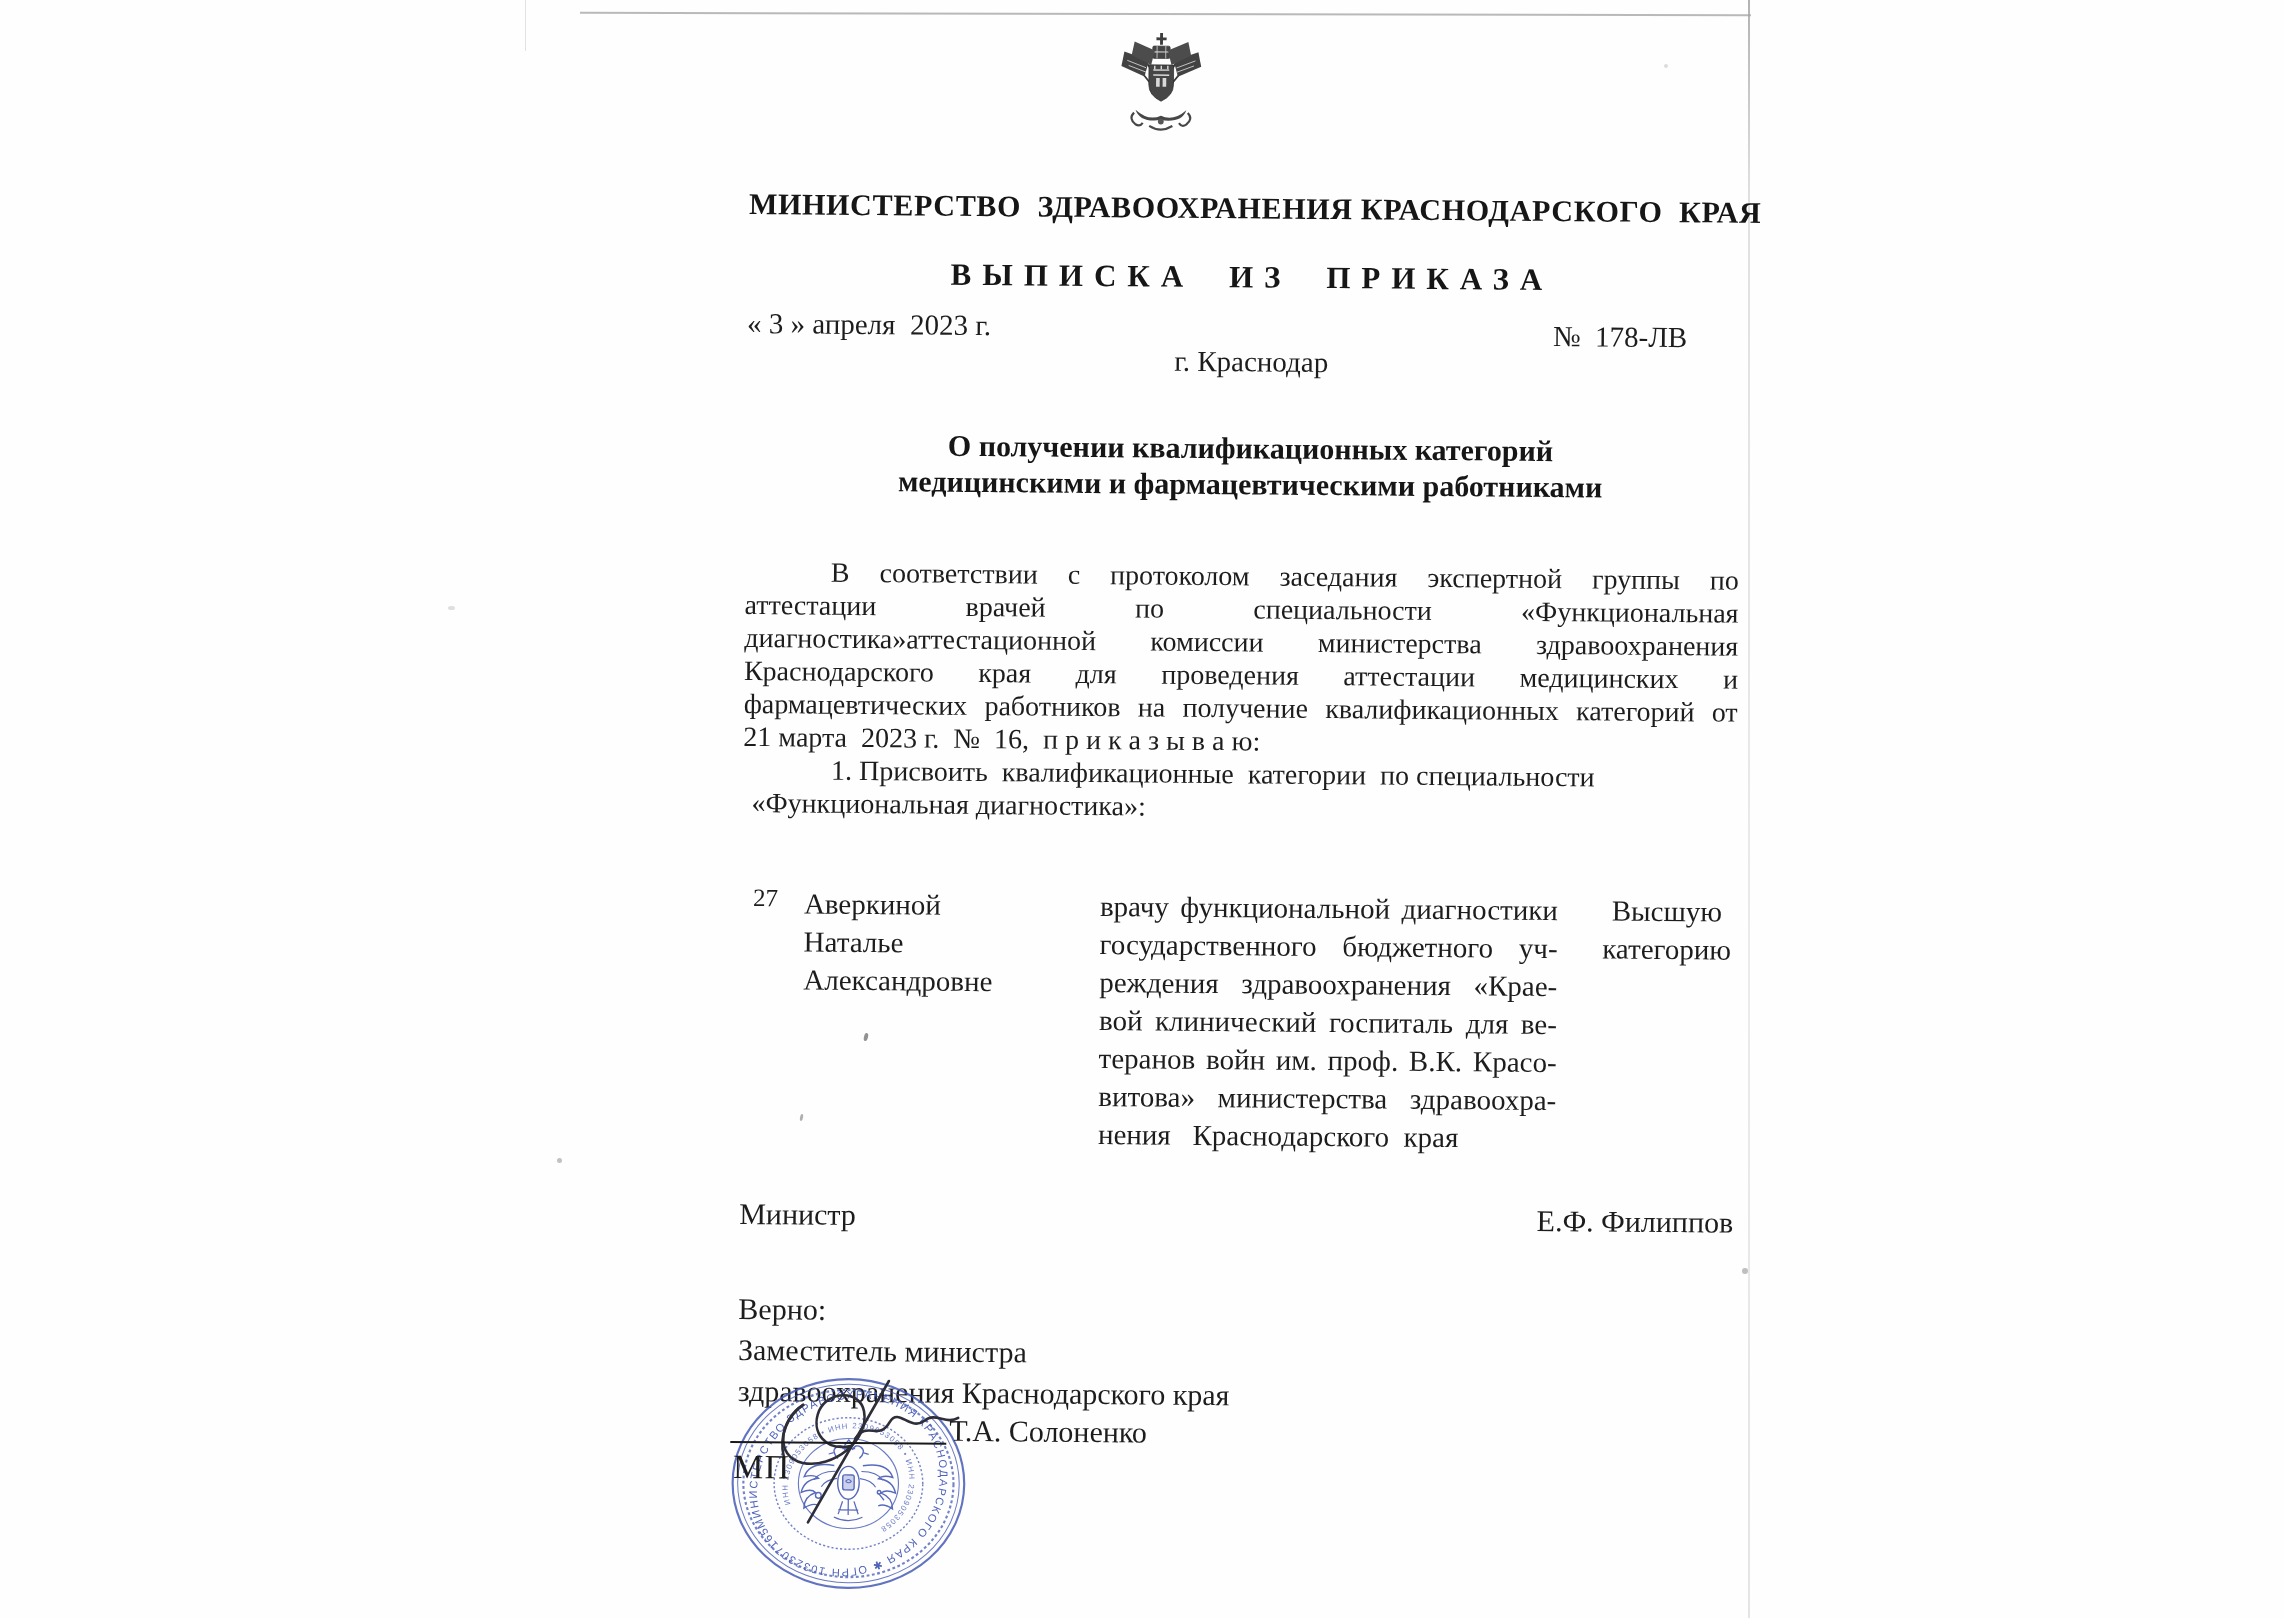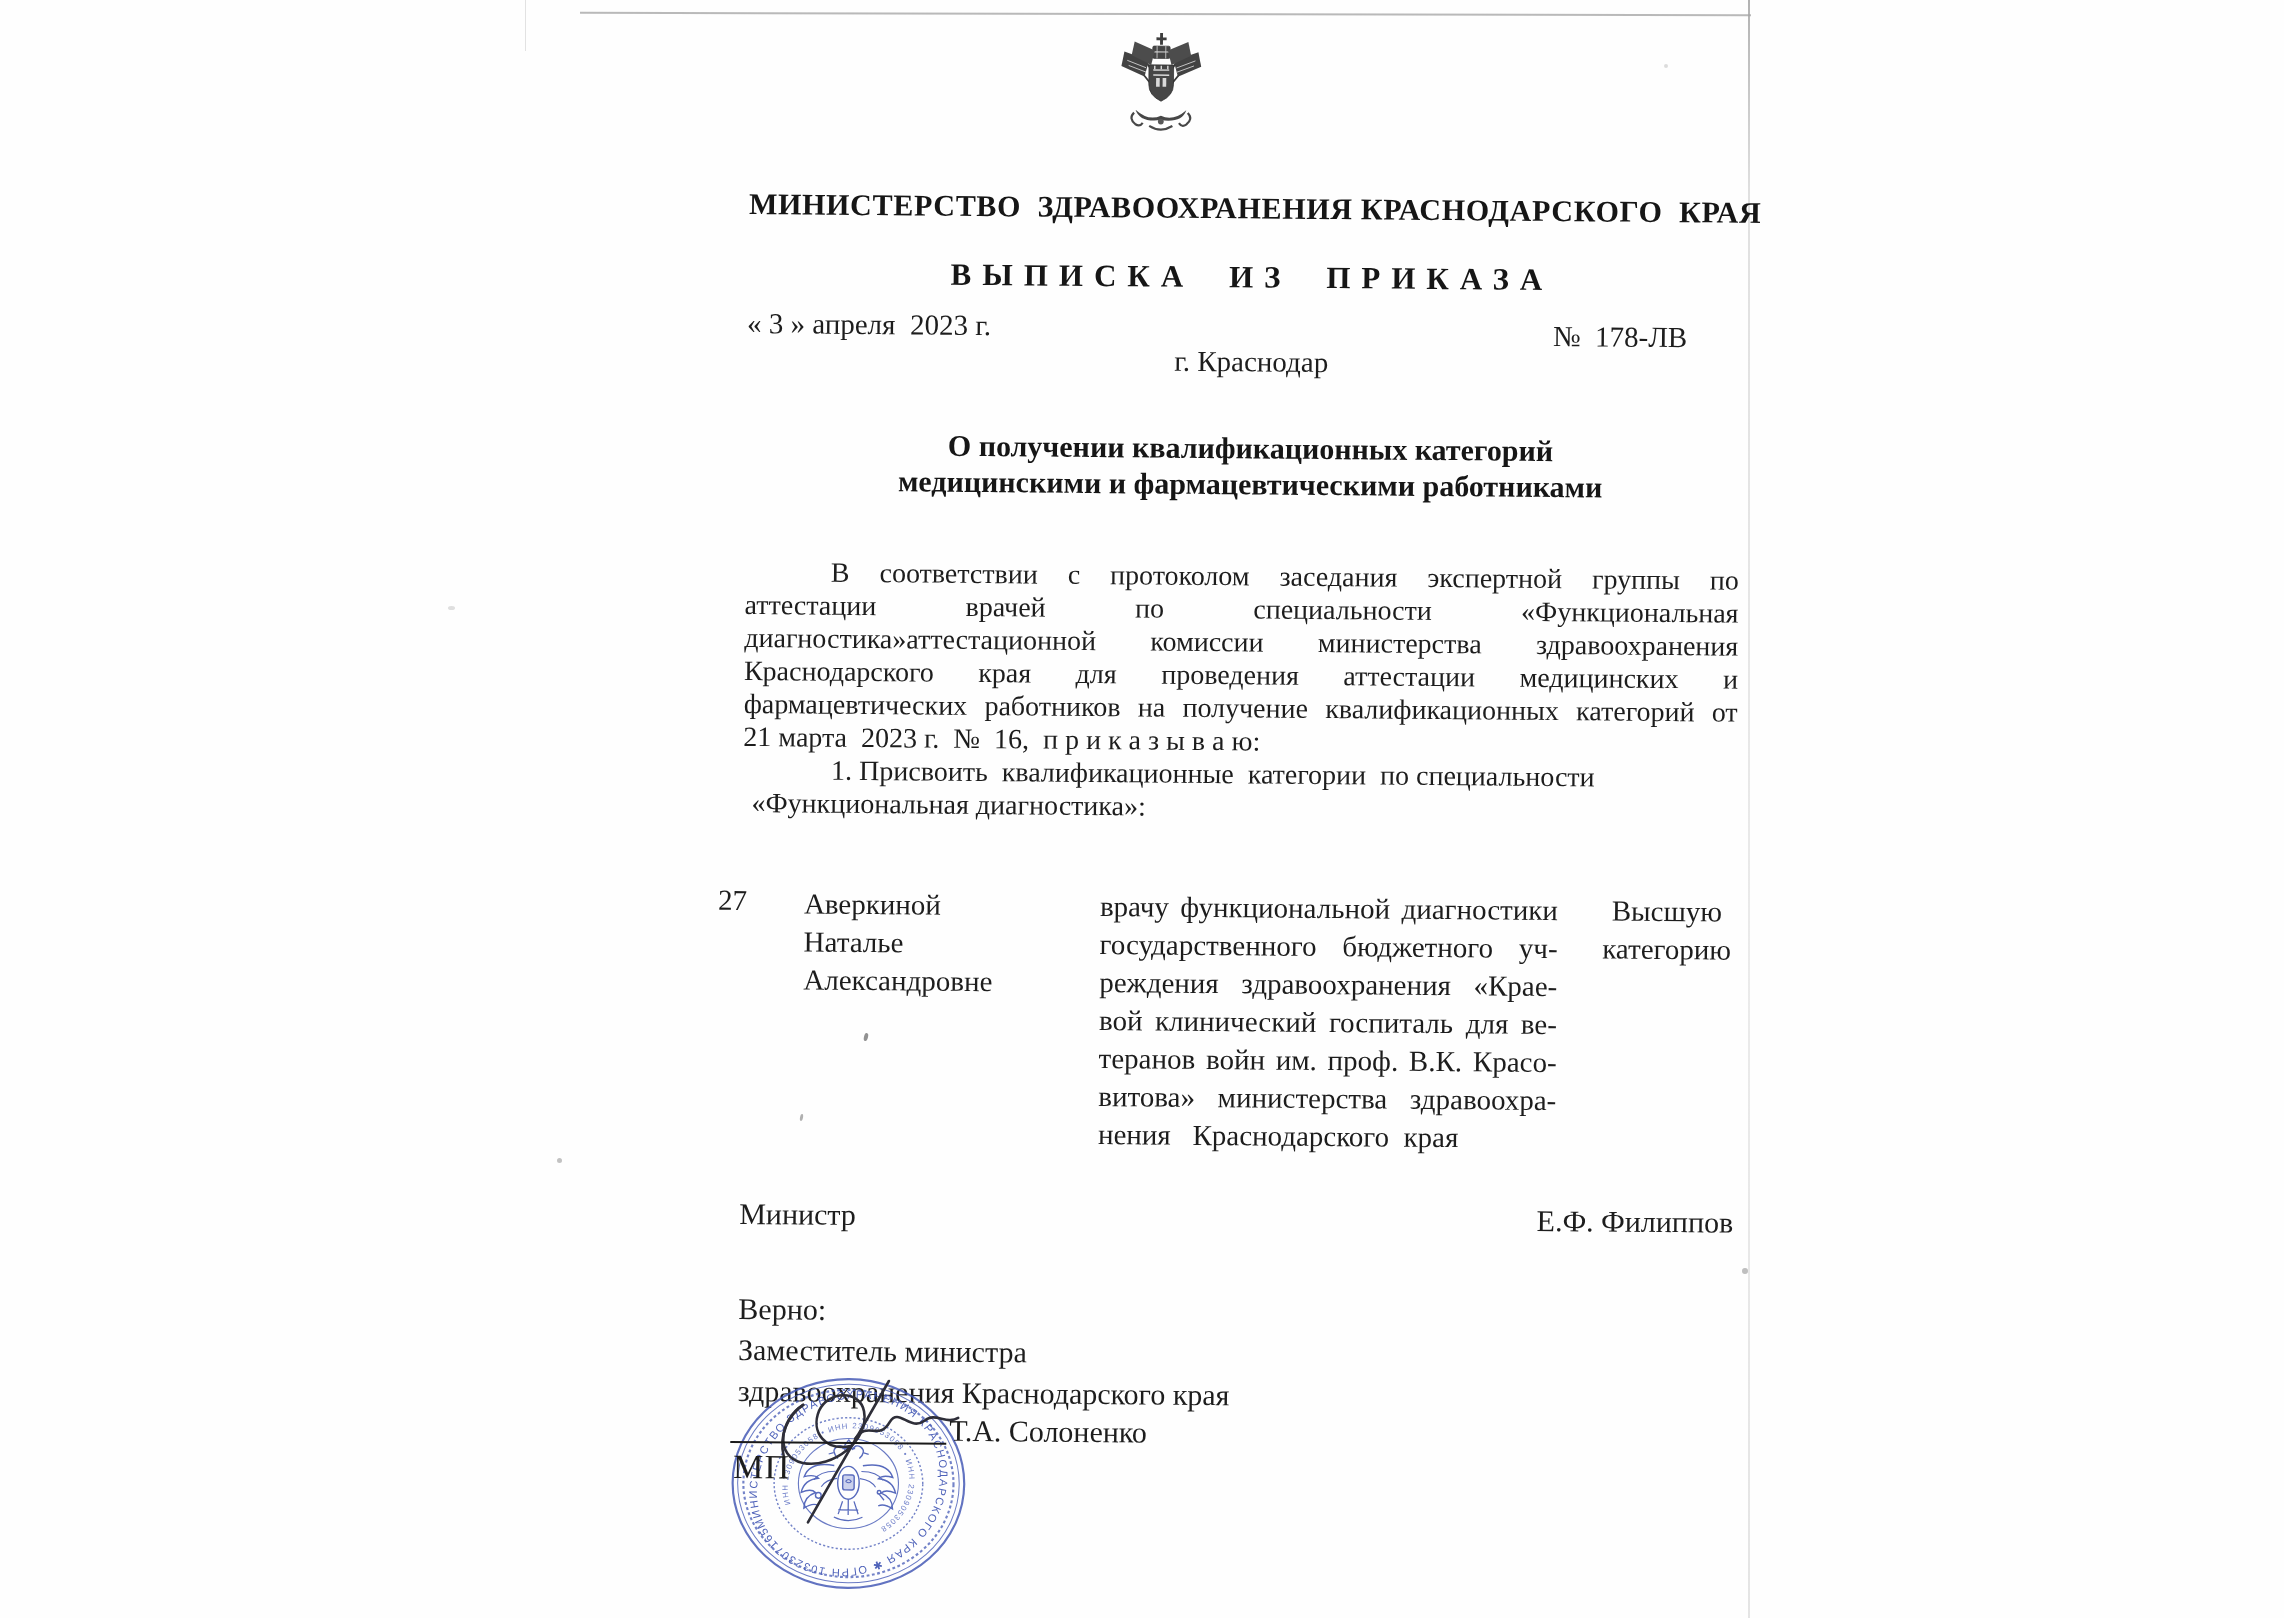--- a/index.html
+++ b/index.html
@@ -21,21 +21,21 @@
   .date-line{left:745px;top:307px;font-size:29px;white-space:pre;}
   .order-number{left:1551px;top:313px;font-size:29px;white-space:pre;}
   .city{top:341px;font-size:29px;}
   .subject{top:426px;font-size:30px;font-weight:bold;line-height:36px;color:#161616;}
   .body-par{left:745px;top:555px;width:994px;font-size:28px;line-height:33px;}
   .jline{text-align:justify;text-align-last:justify;}
   .lline{white-space:pre;}
   .ind1{text-indent:86px;}
   .ind2{text-indent:88px;}
   .ind3{text-indent:8.7px;}
-  .tbl-num{left:721px;top:884px;font-size:29px;}
+  .tbl-num{left:756px;top:884px;font-size:25px;}
   .tbl-name{left:807px;top:884px;width:290px;font-size:29px;line-height:38px;}
   .tbl-pos{left:1103px;top:884px;width:458px;font-size:29px;line-height:38px;}
   .tbl-pos .last{text-align:left;text-align-last:left;white-space:pre;}
   .tbl-cat{left:1603px;top:884px;width:134px;font-size:29px;line-height:38px;text-align:center;}
   .minister-row{left:745px;top:1197px;width:994px;display:flex;justify-content:space-between;font-size:30px;}
   .verno{left:745px;top:1288px;font-size:30px;line-height:41px;}
   .deputy-name{left:957px;top:1412px;font-size:30px;white-space:pre;}
   .sig-rule{left:738px;top:1441px;width:216px;height:2.2px;background:#1a1a1a;}
   .mp{left:741px;top:1448px;font-size:34px;letter-spacing:1.4px;}
   .seal-box{left:735px;top:1373px;width:243px;height:222px;opacity:.92;}

